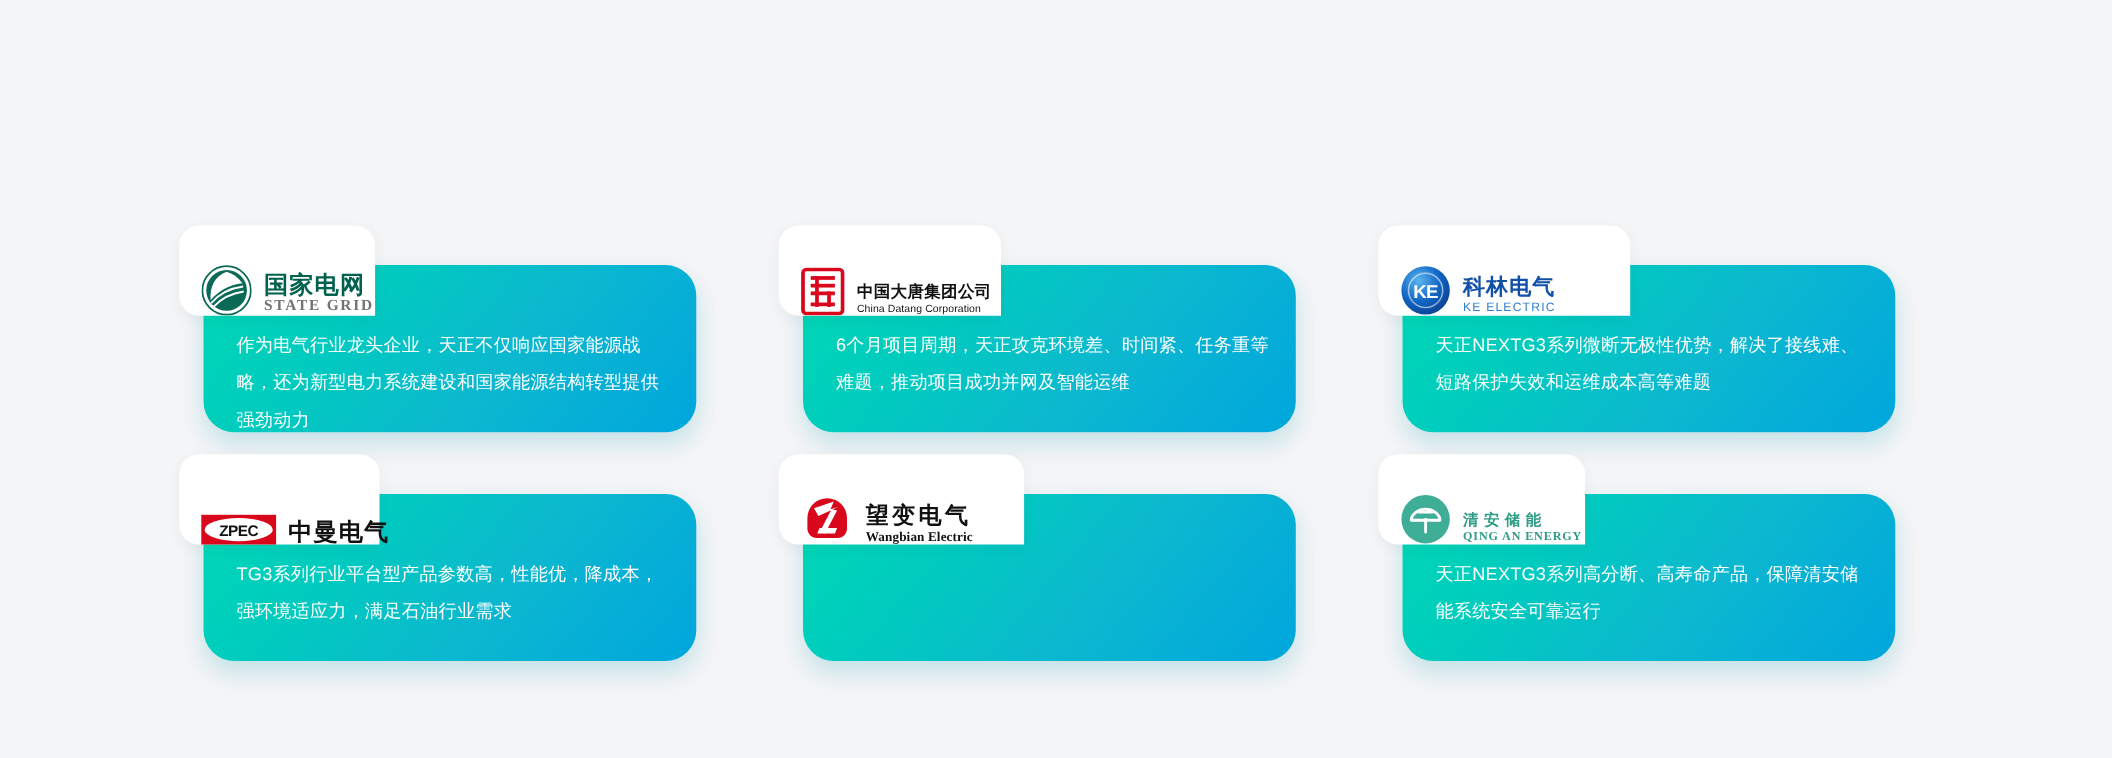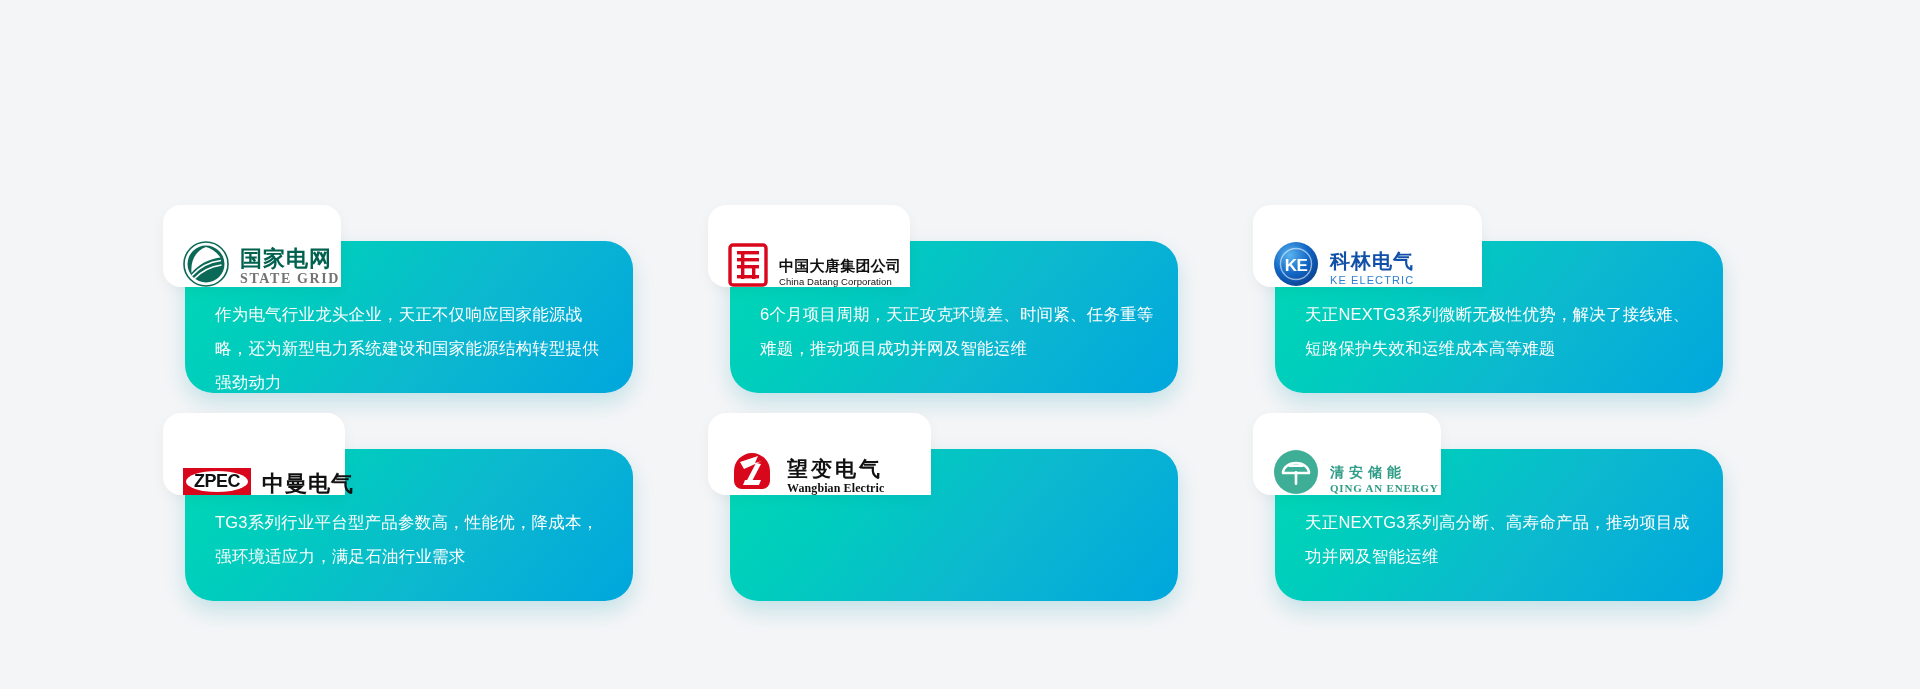--- a/index.html
+++ b/index.html
@@ -141,21 +141,21 @@
   .zpec-plate {
     width: 68px; height: 27px; background: #d9071b;
     display: flex; align-items: center; justify-content: center;
     position: relative;
   }
   .zpec-plate .oval {
     position: absolute; left: 3px; top: 3px; width: 62px; height: 21px;
     background: #ffffff; border-radius: 50%;
   }
   .zpec-plate .txt {
-    position: relative; font-size: 18px; font-weight: 700; color: #111;
+    position: relative; font-size: 14px; font-weight: 700; color: #111;
     letter-spacing: -0.5px;
   }
 </style>
 </head>
 <body>
 
 <div class="page">
 
 
   <div class="cards">
@@ -268,17 +268,17 @@
             <path d="M10 24 A13 10 0 0 1 36 24 Z" fill="none" stroke="#ffffff" stroke-width="2.6" stroke-linejoin="round"></path>
             <rect x="21.7" y="22" width="2.6" height="14" rx="1.3" fill="#ffffff"></rect>
             <rect x="15.5" y="15.5" width="15" height="2.4" rx="1.2" fill="#ffffff"></rect>
           </svg>
         </span>
         <span class="logo-words">
           <span class="logo-cn">清安储能</span>
           <span class="logo-en">QING AN ENERGY</span>
         </span>
       </div>
-      <div class="card-text">天正NEXTG3系列高分断、高寿命产品，推动项目成功并网及智能运维</div>
+      <div class="card-text">天正NEXTG3系列高分断、高寿命产品，保障清安储能系统安全可靠运行</div>
     </div>
 
   </div>
 </div>
 
 </body></html>

